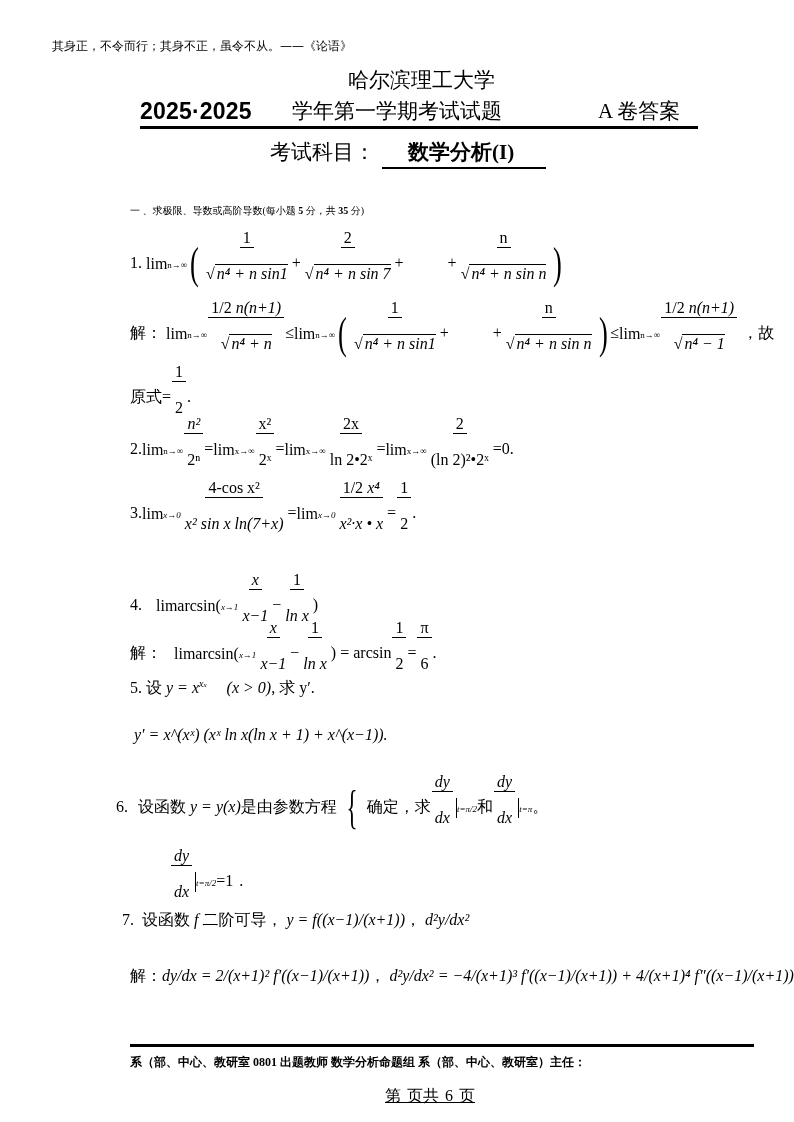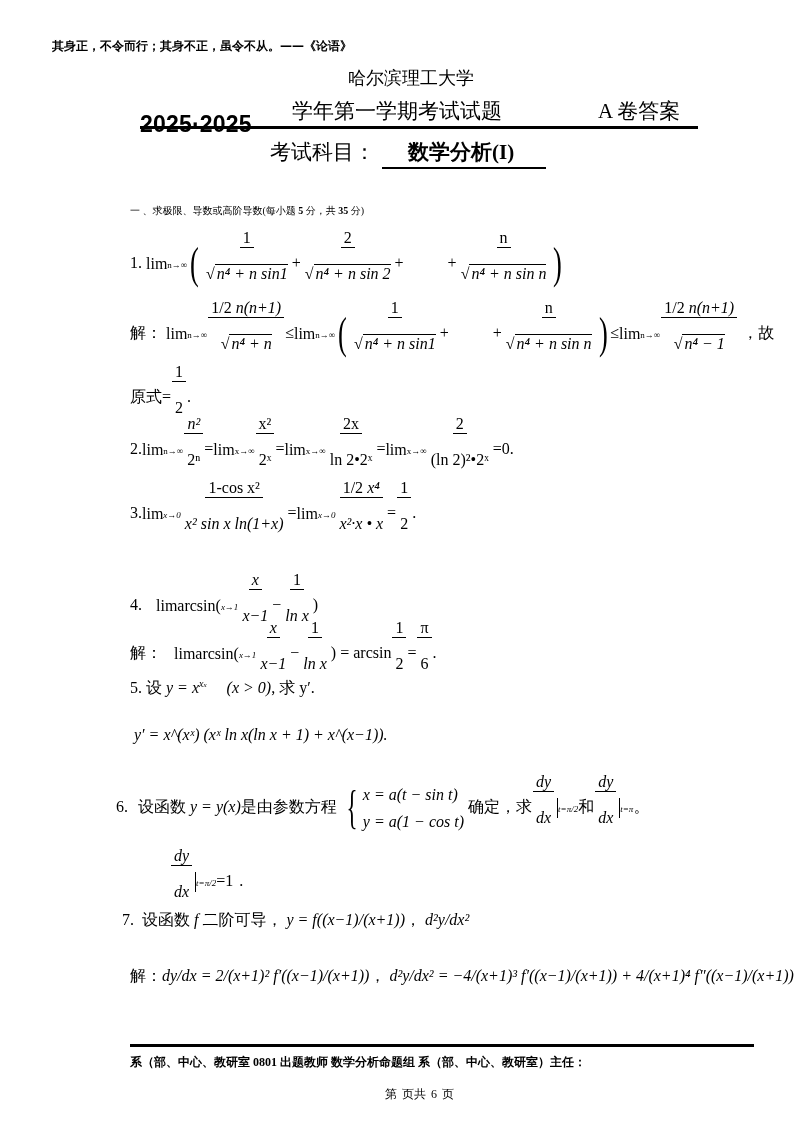--- a/index.html
+++ b/index.html
@@ -1,21 +1,21 @@
 <!DOCTYPE html>
 <html><head>
 <meta charset="utf-8">
 <style>
   * { box-sizing: border-box; margin: 0; padding: 0; }
   html, body { width: 794px; height: 1122px; background: #ffffff; }
   body { position: relative; font-family: "Liberation Serif", "DejaVu Serif", serif; color: #000; overflow: hidden; }
   .abs { position: absolute; white-space: nowrap; }
-  .motto { left: 52px; top: 38px; font-family: "DejaVu Sans", sans-serif; font-weight: bold; font-size: 12px; }
-  .uni { left: 348px; top: 66px; font-size: 18px; }
-  .year { left: 140px; top: 98px; font-family: "Liberation Sans", sans-serif; font-size: 23px; font-weight: bold; letter-spacing: 0.2px; margin-top: 13px; }
+  .motto { left: 52px; top: 38px; font-family: "DejaVu Sans", sans-serif; font-weight: normal; font-size: 12px; }
+  .uni { left: 348px; top: 66px; font-size: 21px; }
+  .year { left: 140px; top: 98px; font-family: "Liberation Sans", sans-serif; font-size: 23px; font-weight: bold; letter-spacing: 0.2px; }
   .term { left: 292px; top: 97px; font-size: 21px; }
   .anskey { left: 598px; top: 97px; font-size: 21px; }
   .rule-top { left: 140px; top: 126px; width: 558px; height: 3px; background: #000; }
   .subj-label { left: 270px; top: 138px; font-size: 21px; }
   .subj-val { left: 408px; top: 138px; font-size: 21px; font-weight: bold; }
   .subj-line { left: 382px; top: 167px; width: 164px; height: 1.5px; background: #000; }
   .section { left: 130px; top: 204px; font-size: 10px; }
   .section b { font-weight: bold; }
   .m { font-family: "Liberation Serif", serif; font-size: 16px; }
   .i { font-style: italic; }
@@ -26,21 +26,21 @@
   .lim .sub { font-size: 9px; line-height: 1; margin-top: 2px; }
   .big-paren { font-size: 44px; font-weight: 100; vertical-align: middle; line-height: 1; transform: scaleX(0.6); display: inline-block; }
   .sqrt { border-top: 1px solid #000; padding-left: 2px; }
   .small { font-size: 9px; }
   .sup { font-size: 10px; vertical-align: 6px; }
   .brace { font-size: 46px; line-height: 1; vertical-align: middle; display: inline-block; transform: scaleX(0.5); }
   .sys { display: inline-flex; flex-direction: column; vertical-align: middle; line-height: 1.7; }
   .eval { display: inline-block; border-left: 1px solid #000; height: 20px; vertical-align: middle; margin-left: 2px; }
   .footer-rule { left: 130px; top: 1044px; width: 624px; height: 2.5px; background: #000; }
   .footer { left: 130px; top: 1054px; font-size: 12px; font-weight: bold; }
-  .page { left: 385px; top: 1086px; font-size: 12px; word-spacing: 2px; }
+  .page { left: 385px; top: 1086px; font-size: 16px; word-spacing: 2px; text-decoration: underline; }
 </style>
 </head>
 <body>
 
 <div class="abs motto">其身正，不令而行；其身不正，虽令不从。——《论语》</div>
 <div class="abs uni">哈尔滨理工大学</div>
 <div class="abs year">2025·2025</div>
 <div class="abs term">学年第一学期考试试题</div>
 <div class="abs anskey">A 卷答案</div>
 <div class="abs rule-top"></div>
@@ -55,21 +55,21 @@
 <div class="abs m" style="left:130px; top:228px;">
   <span>1.</span>
   <span class="lim">
       <span>lim</span>
       <span class="sub">n→∞</span>
     </span><span class="big-paren">(</span><span class="frac">
       <span class="num">1</span>
       <span class="den">√<span class="sqrt i">n⁴ + n sin1</span></span>
     </span>+<span class="frac">
       <span class="num">2</span>
-      <span class="den">√<span class="sqrt i">n⁴ + n sin 2</span></span>
+      <span class="den">√<span class="sqrt i">n⁴ + n sin 7</span></span>
     </span>+<span style="display:inline-block;width:44px"></span>+<span class="frac">
       <span class="num">n</span>
       <span class="den">√<span class="sqrt i">n⁴ + n sin n</span></span>
     </span><span class="big-paren">)</span>
 </div>
 
 <div class="abs m" style="left:130px; top:298px;">
   <span>解：</span>
   <span class="lim">
       <span>lim</span>
@@ -128,22 +128,22 @@
       <span class="num">2</span>
       <span class="den">(ln 2)²•2ˣ</span>
     </span><span>=0.</span>
 </div>
 
 <div class="abs m" style="left:130px; top:478px;">
   <span>3.</span><span class="lim">
       <span>lim</span>
       <span class="sub i">x→0</span>
     </span><span class="frac">
-      <span class="num">1-cos x²</span>
-      <span class="den i">x² sin x ln(1+x)</span>
+      <span class="num">4-cos x²</span>
+      <span class="den i">x² sin x ln(7+x)</span>
     </span>=<span class="lim">
       <span>lim</span>
       <span class="sub i">x→0</span>
     </span><span class="frac">
       <span class="num"><span>1/2</span> <span class="i">x⁴</span></span>
       <span class="den i">x²·x • x</span>
     </span>=<span class="frac">
       <span class="num">1</span>
       <span class="den">2</span>
     </span>.
@@ -180,24 +180,21 @@
     </span>.
 </div>
 
 <div class="abs m" style="left:130px; top:678px;">
   <span>5.</span> <span>设</span> <span class="i">y = x</span><span class="sup i">x<span style="font-size:7px">x</span></span><span style="display:inline-block;width:20px"></span><span class="i">(x &gt; 0)</span><span>, 求 y′.</span>
 </div>
 <div class="abs m i" style="left:134px; top:726px;">y′ = x^(xˣ) (xˣ ln x(ln x + 1) + x^(x−1)).</div>
 
 <div class="abs m" style="left:116px; top:772px;">
   <span style="margin-right:10px">6.</span><span>设函数</span> <span class="i">y = y(x)</span><span>是由参数方程</span>
-  <span class="brace">{</span><span class="sys i">
-      <span>x = a(t − sin t)</span>
-      <span>y = a(1 − cos t)</span>
-    </span>
+  <span class="brace">{</span>
   <span>确定，求</span><span class="frac i">
       <span class="num">dy</span>
       <span class="den">dx</span>
     </span><span class="eval"></span><span class="small i">t=π/2</span><span>和</span><span class="frac i">
       <span class="num">dy</span>
       <span class="den">dx</span>
     </span><span class="eval"></span><span class="small i">t=π</span><span>。</span>
 </div>
 <div class="abs m" style="left:170px; top:846px;">
   <span class="frac i">

